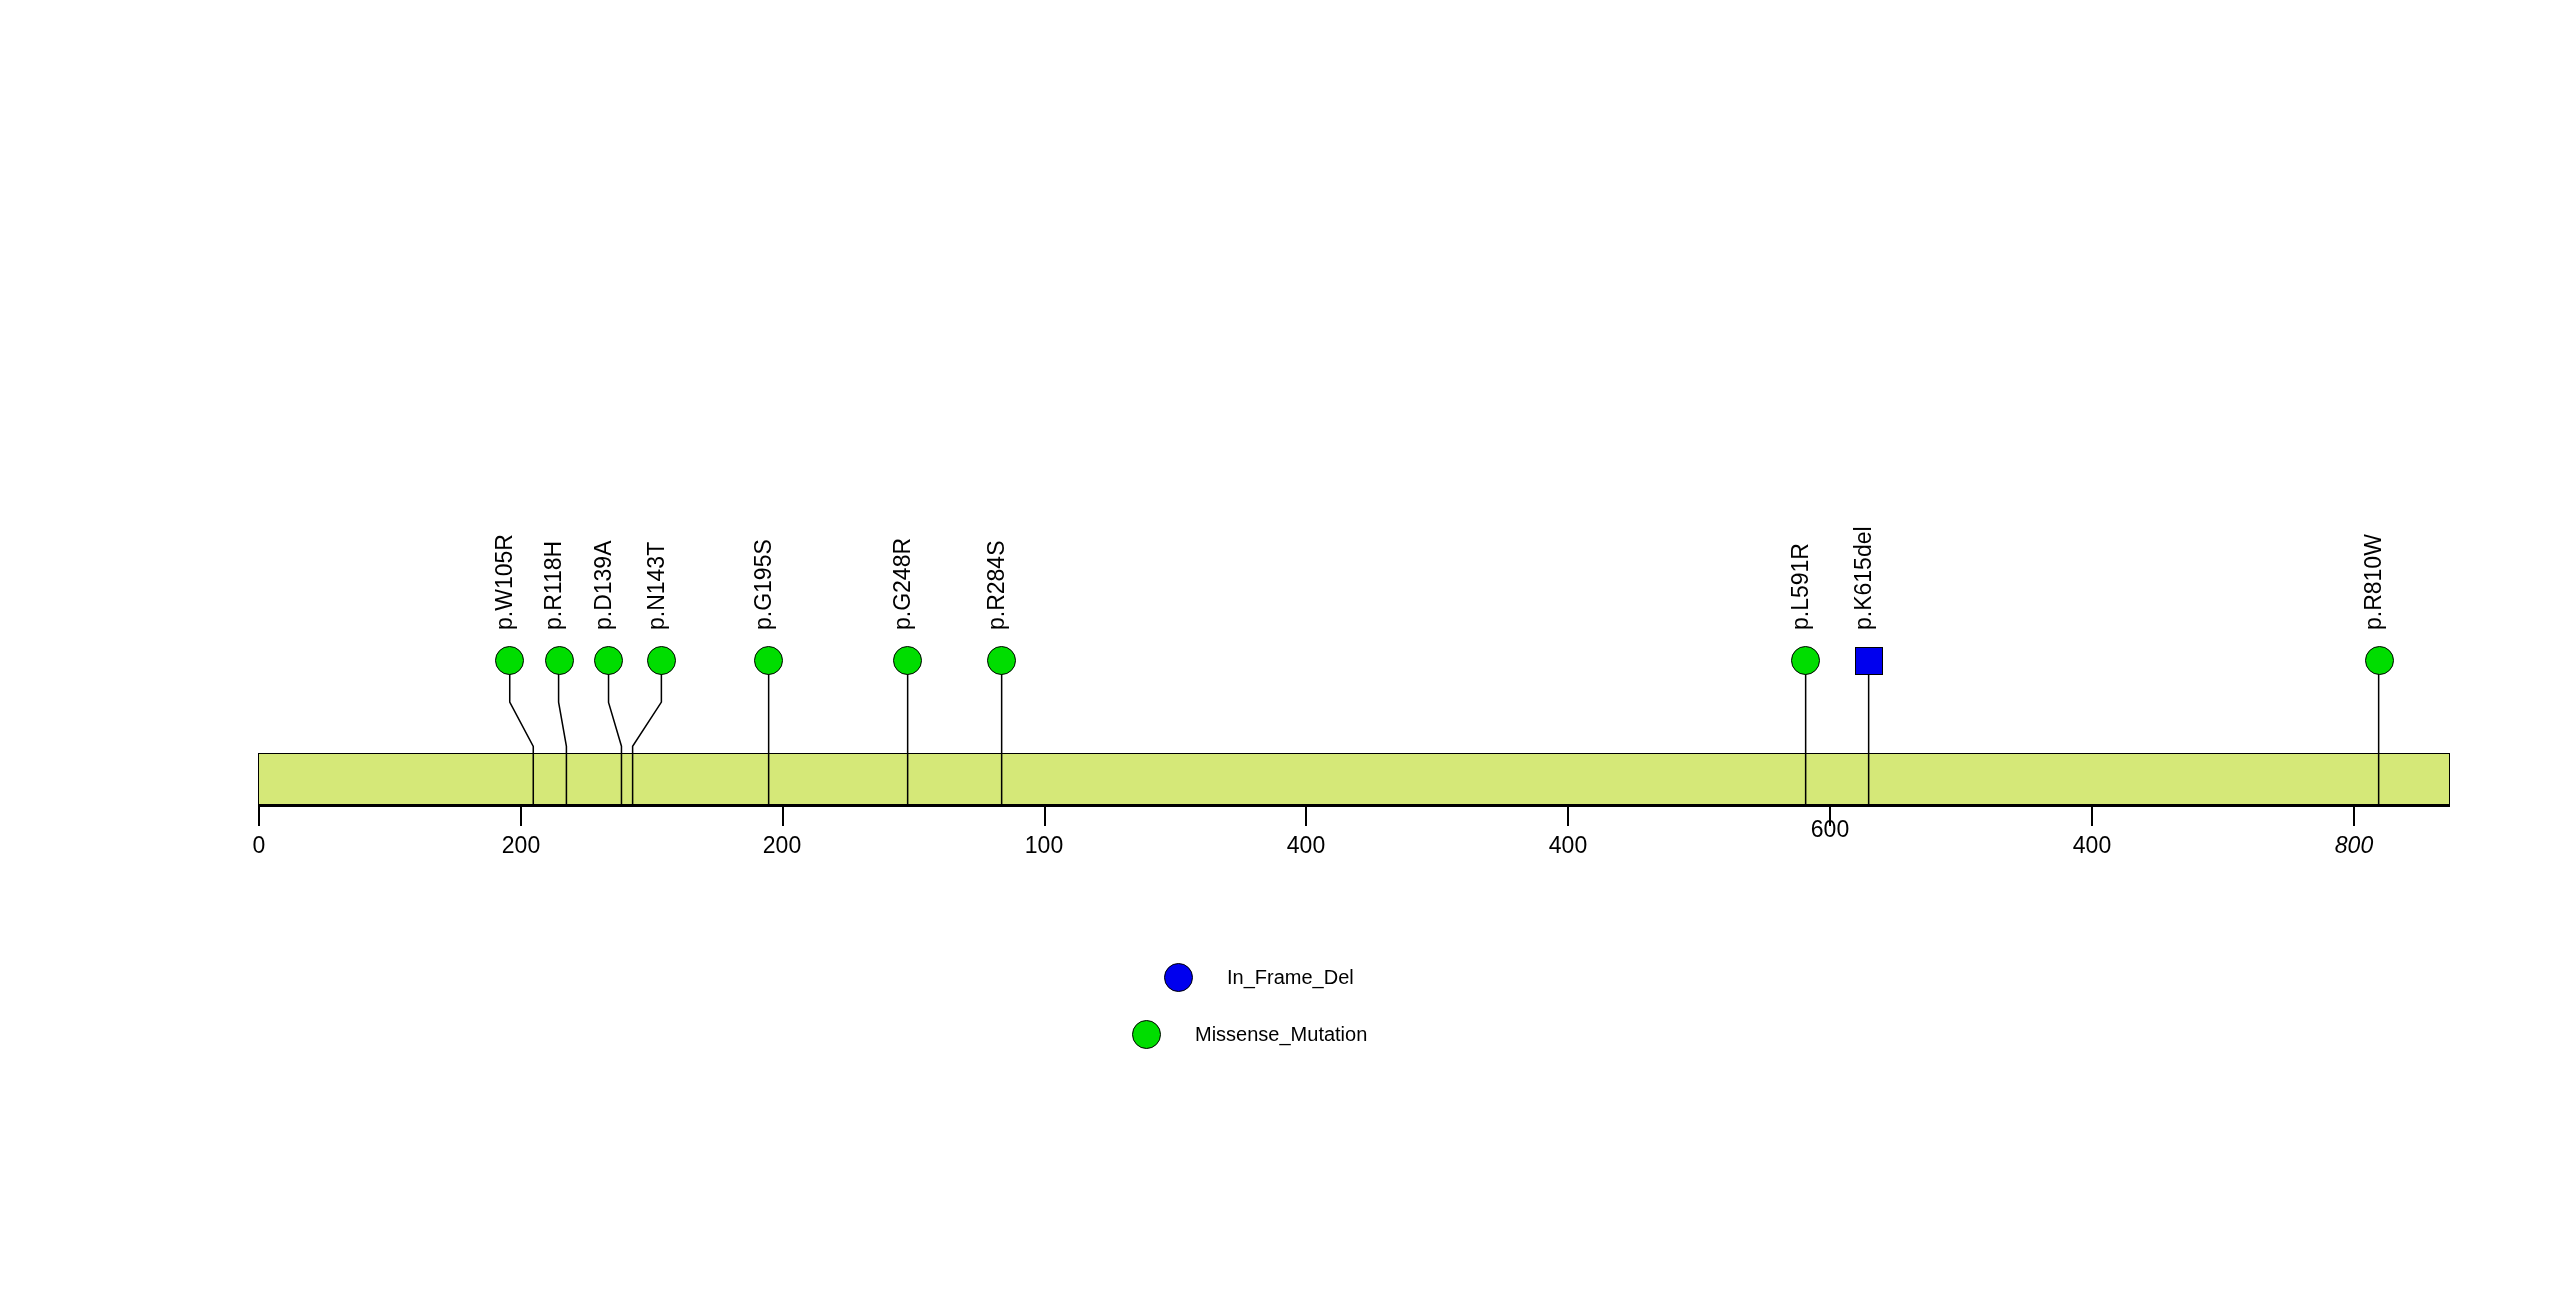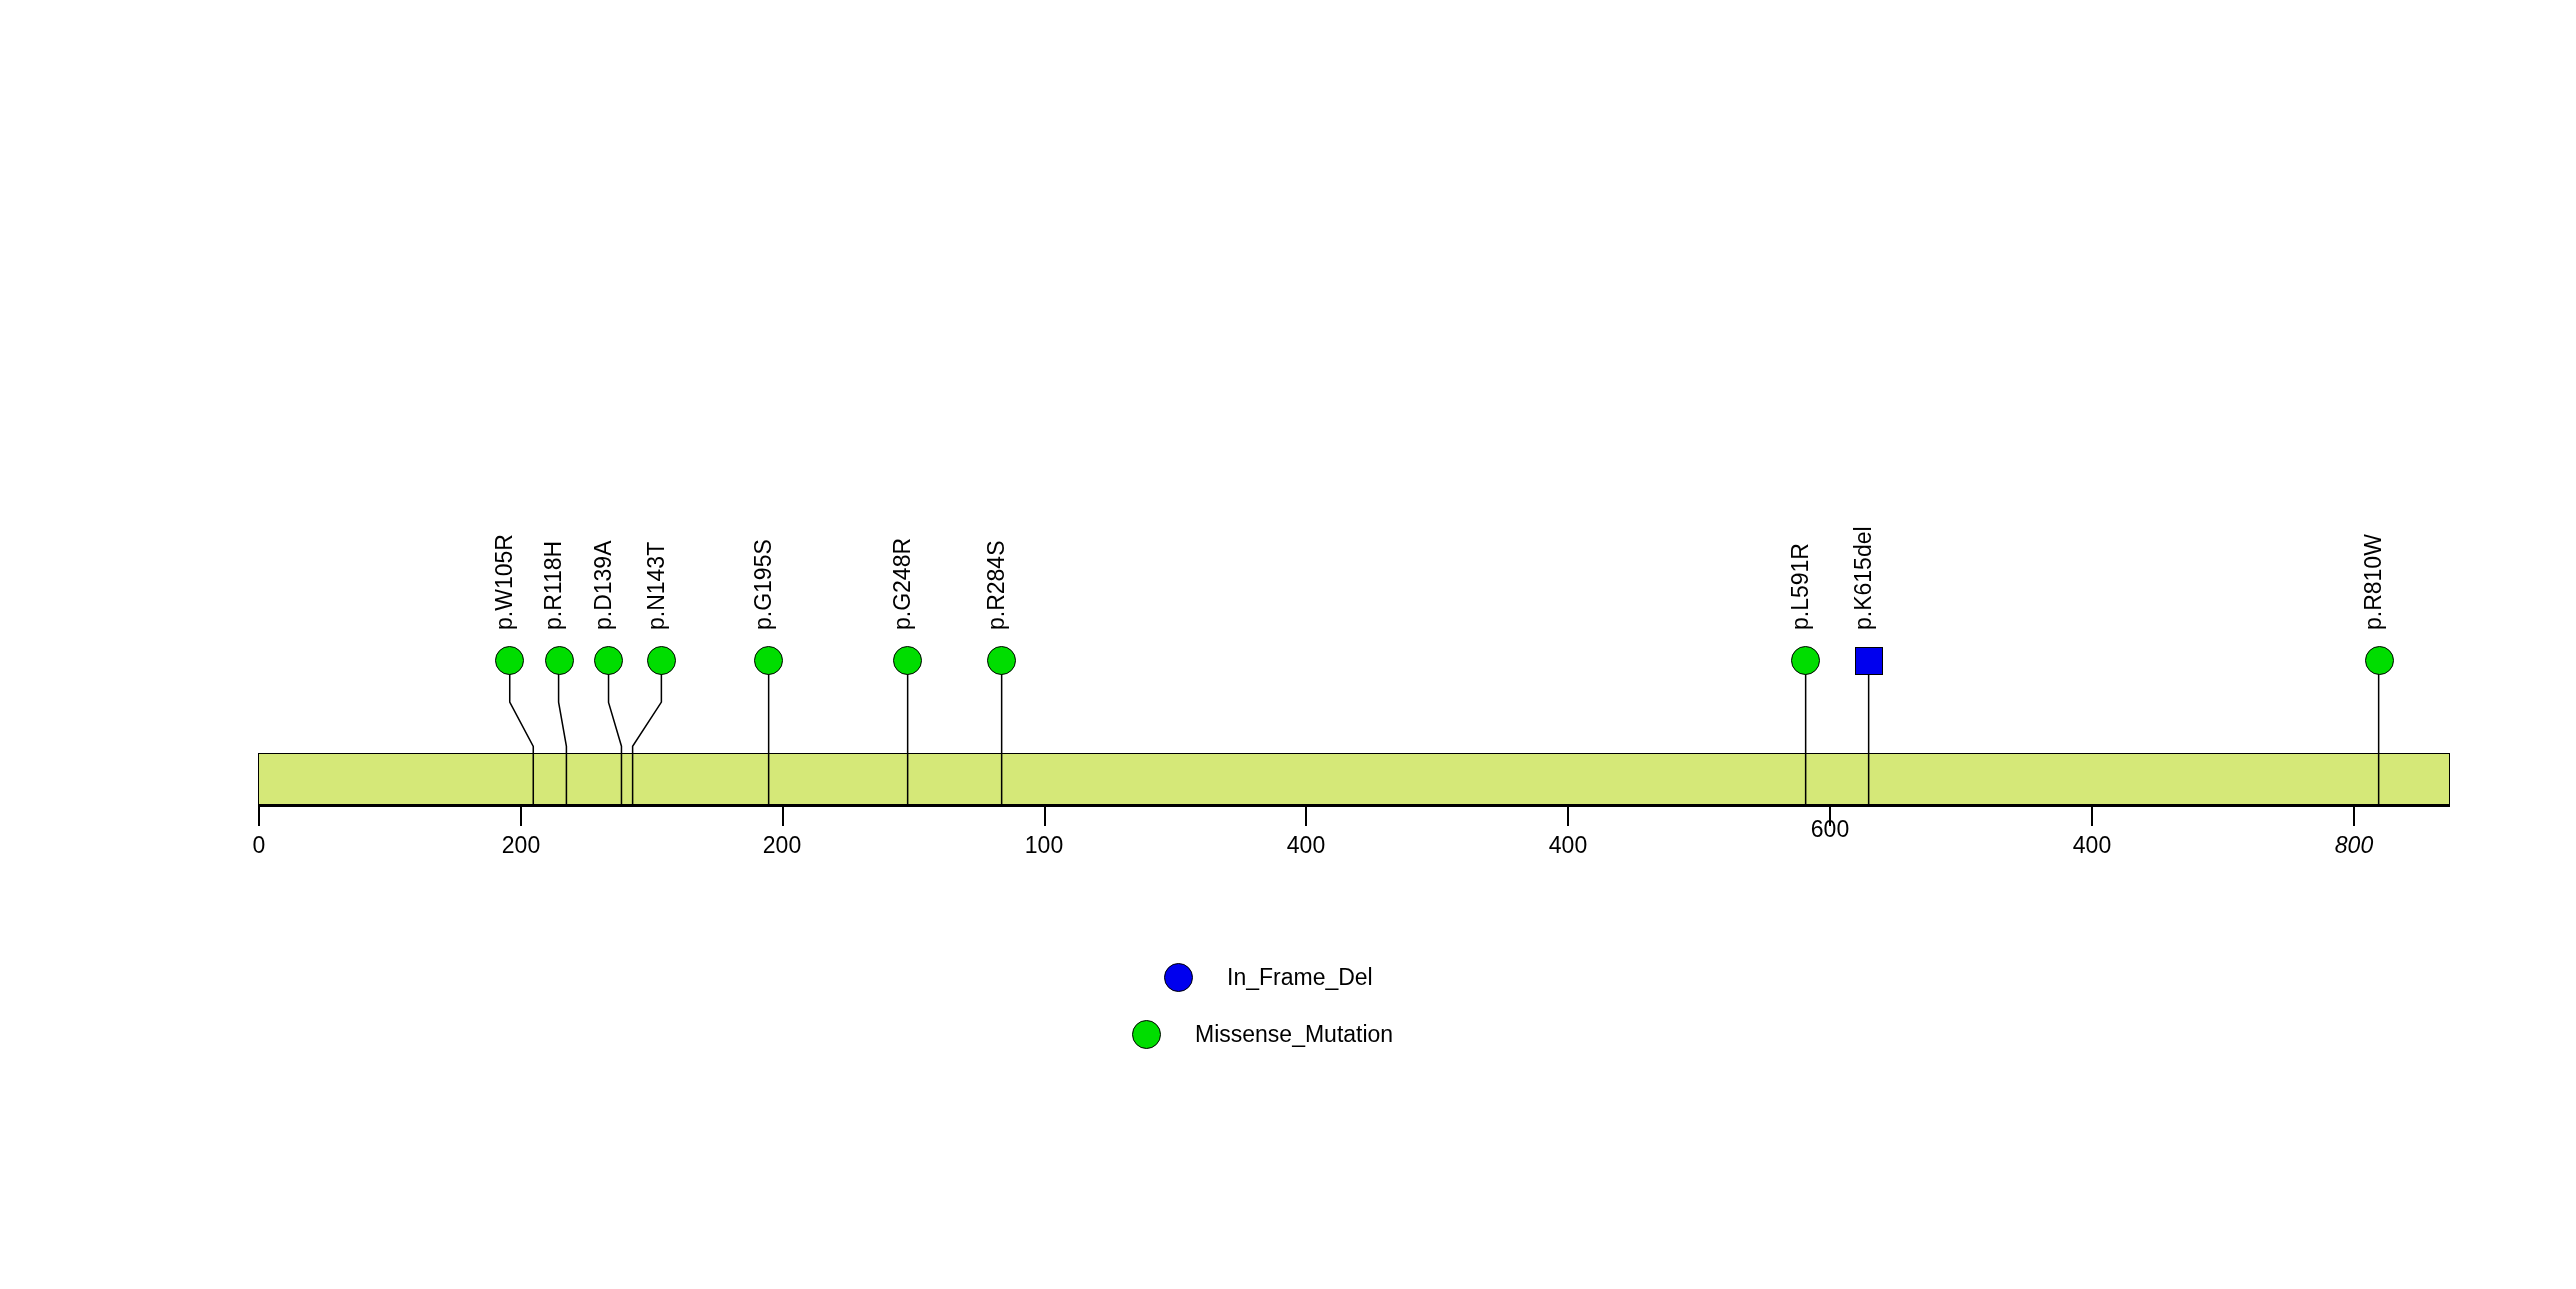--- a/index.html
+++ b/index.html
@@ -73,21 +73,21 @@
   }
   .legend-swatch {
     box-sizing: border-box;
     width: 29px;
     height: 29px;
     border-radius: 50%;
     border: 1.5px solid #000000;
     flex: 0 0 auto;
   }
   .legend-text {
-    font-size: 23px;
+    font-size: 20px;
     color: #000000;
     margin-left: 34px;
     white-space: nowrap;
   }
 </style>
 </head>
 <body>
 
 <div id="plot">
 

